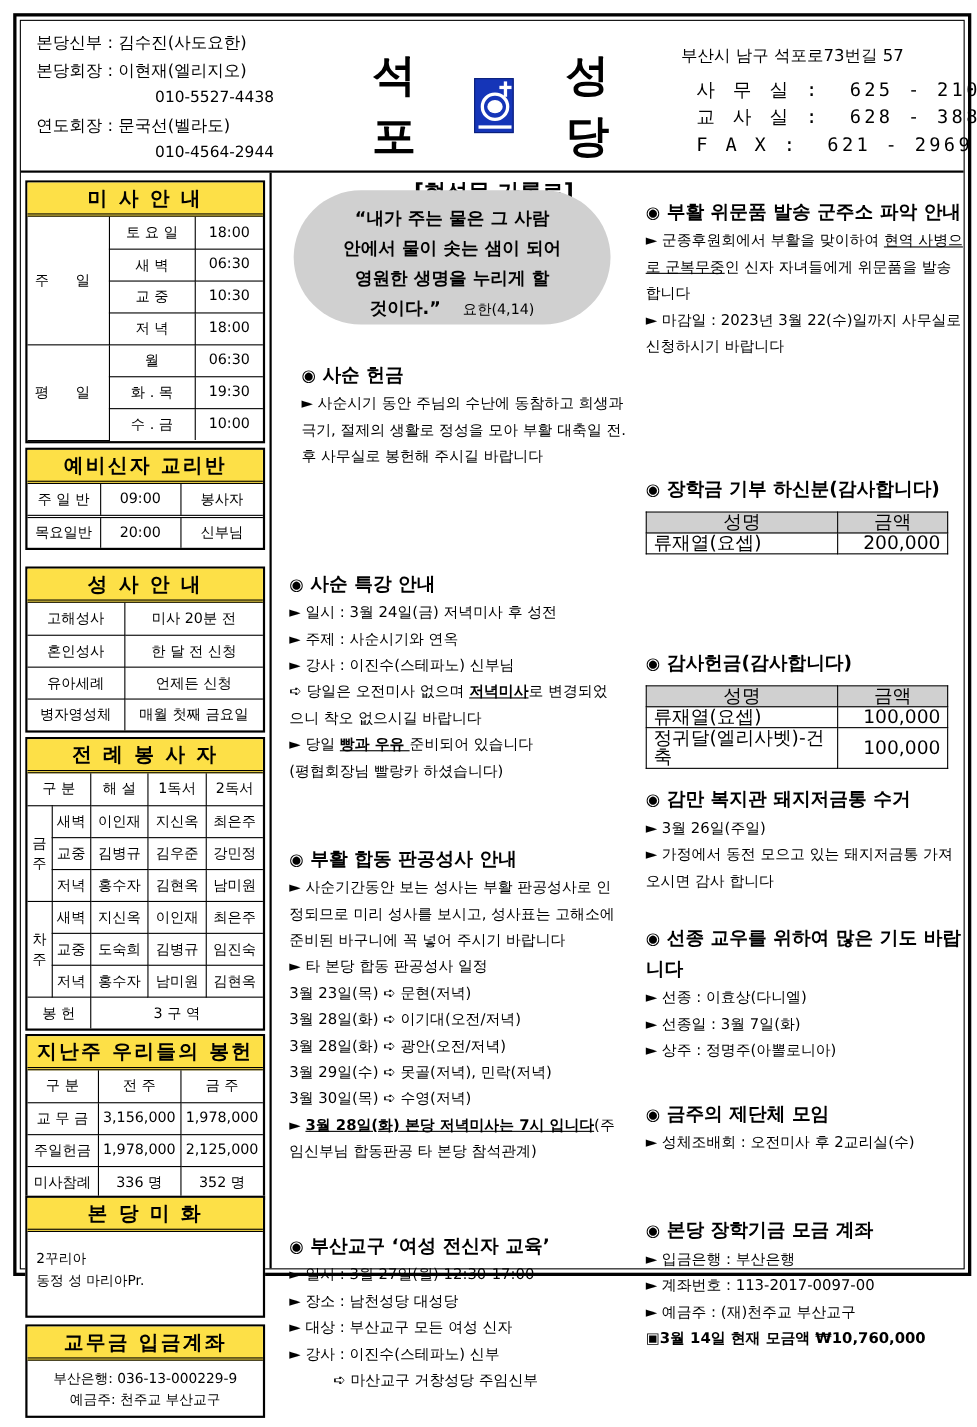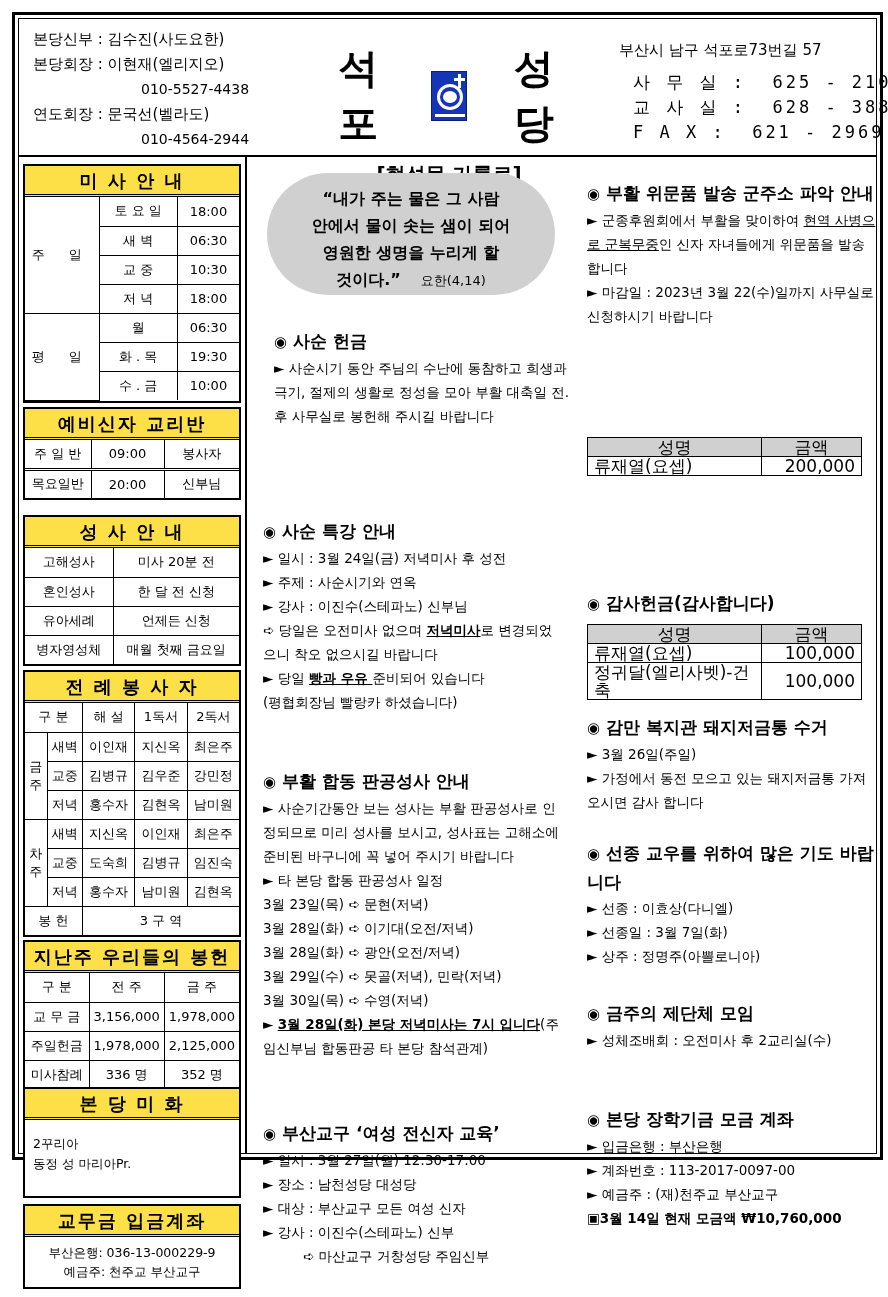--- a/index.html
+++ b/index.html
@@ -310,20 +310,21 @@
   </div>
 
   <div class="right-col">
     <div class="sec" style="left:10px; top:22px; width:290px;">
       <div class="sec-h"><span class="dot">◉</span><span>부활 위문품 발송 군주소 파악 안내</span></div>
       <div><span>► 군종후원회에서 부활을 맞이하여 </span><span class="ul2">현역 사병으로 군복무중</span><span>인 신자 자녀들에게 위문품을 발송합니다</span></div>
       <div>► 마감일 : 2023년 3월 22(수)일까지 사무실로 신청하시기 바랍니다</div>
     </div>
 
     <div class="sec" style="left:10px; top:274px; width:290px;">
+      <div class="sec-h"><span class="dot">◉</span><span>장학금 기부 하신분(감사합니다)</span></div>
       <table class="small-tbl">
         <tbody>
               <tr class="hd">
                 <td>성명</td>
                 <td style="width:100px;">금액</td>
               </tr>
         <tr>
                 <td>류재열(요셉)</td>
                 <td class="amt">200,000</td>
               </tr>

